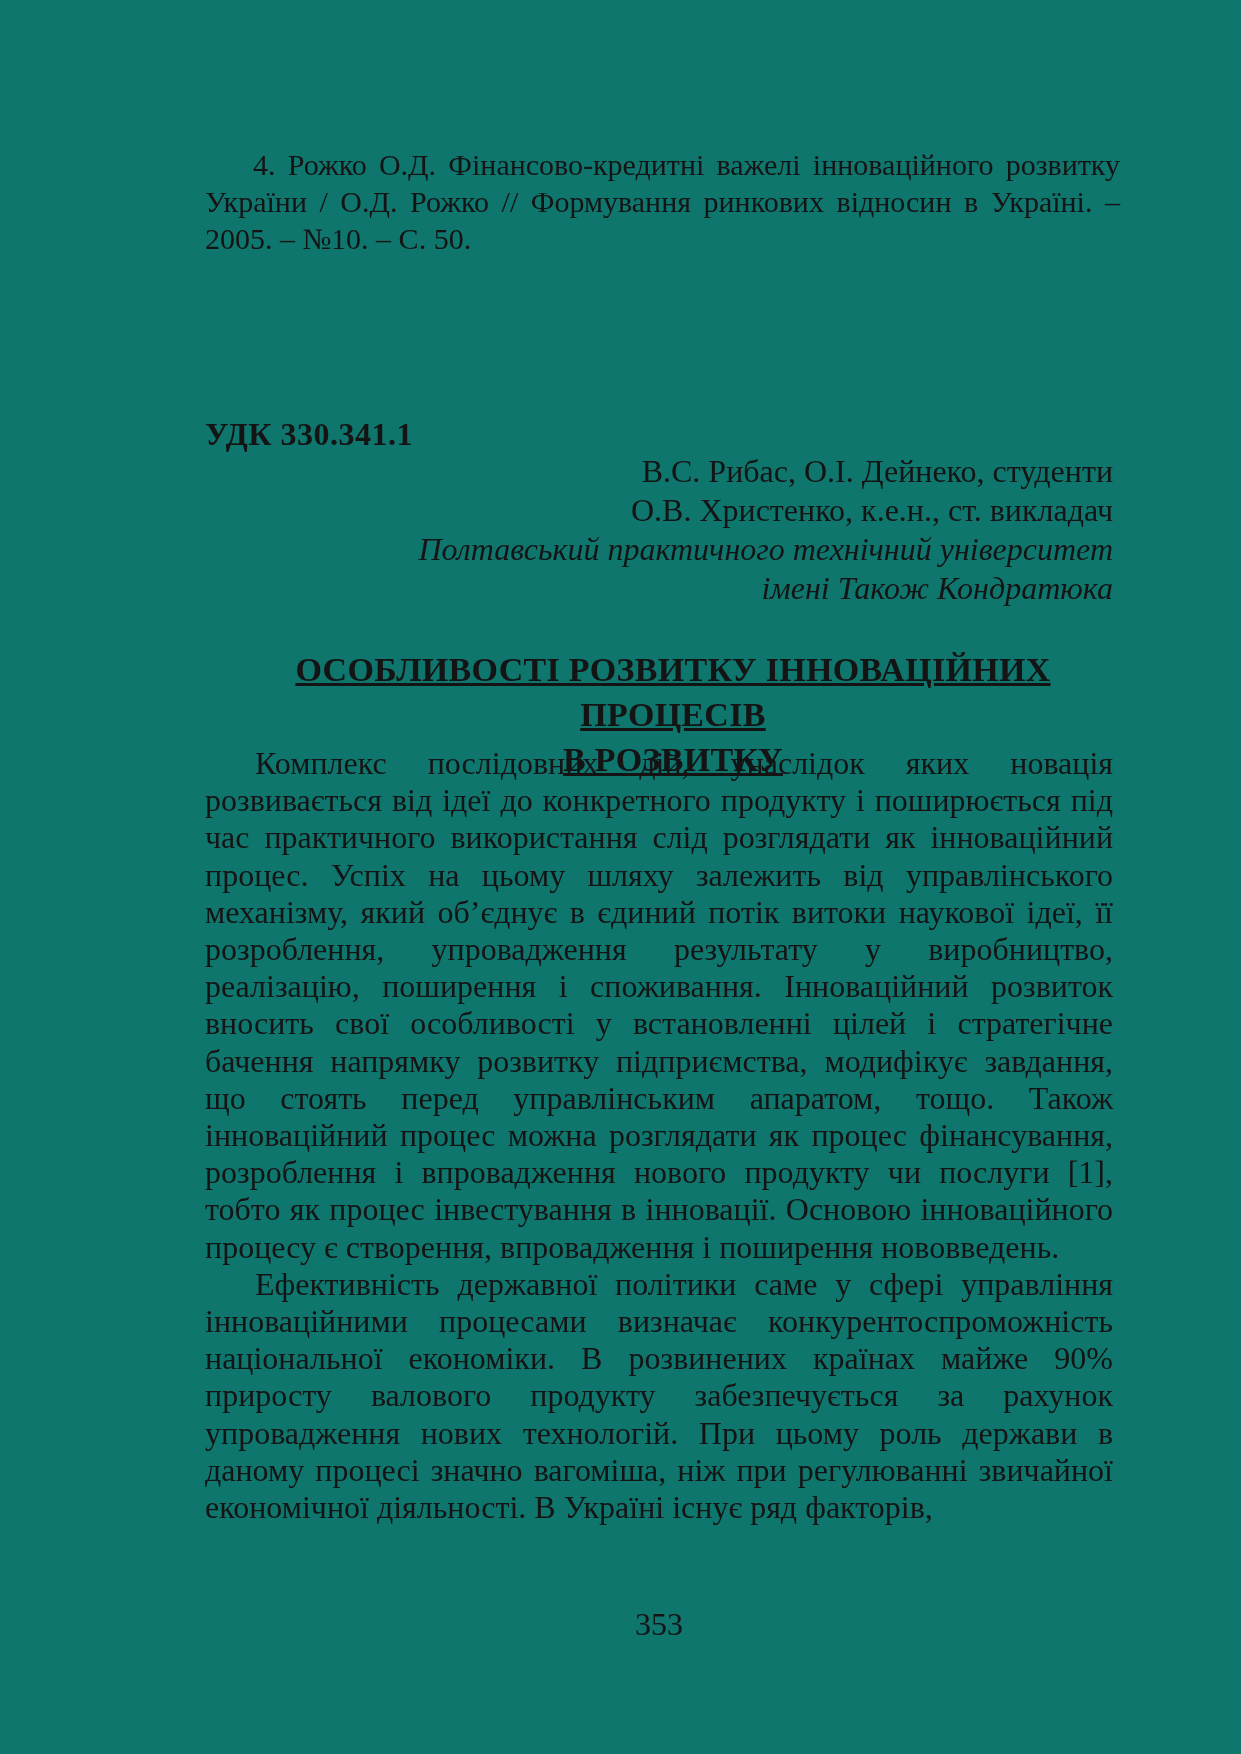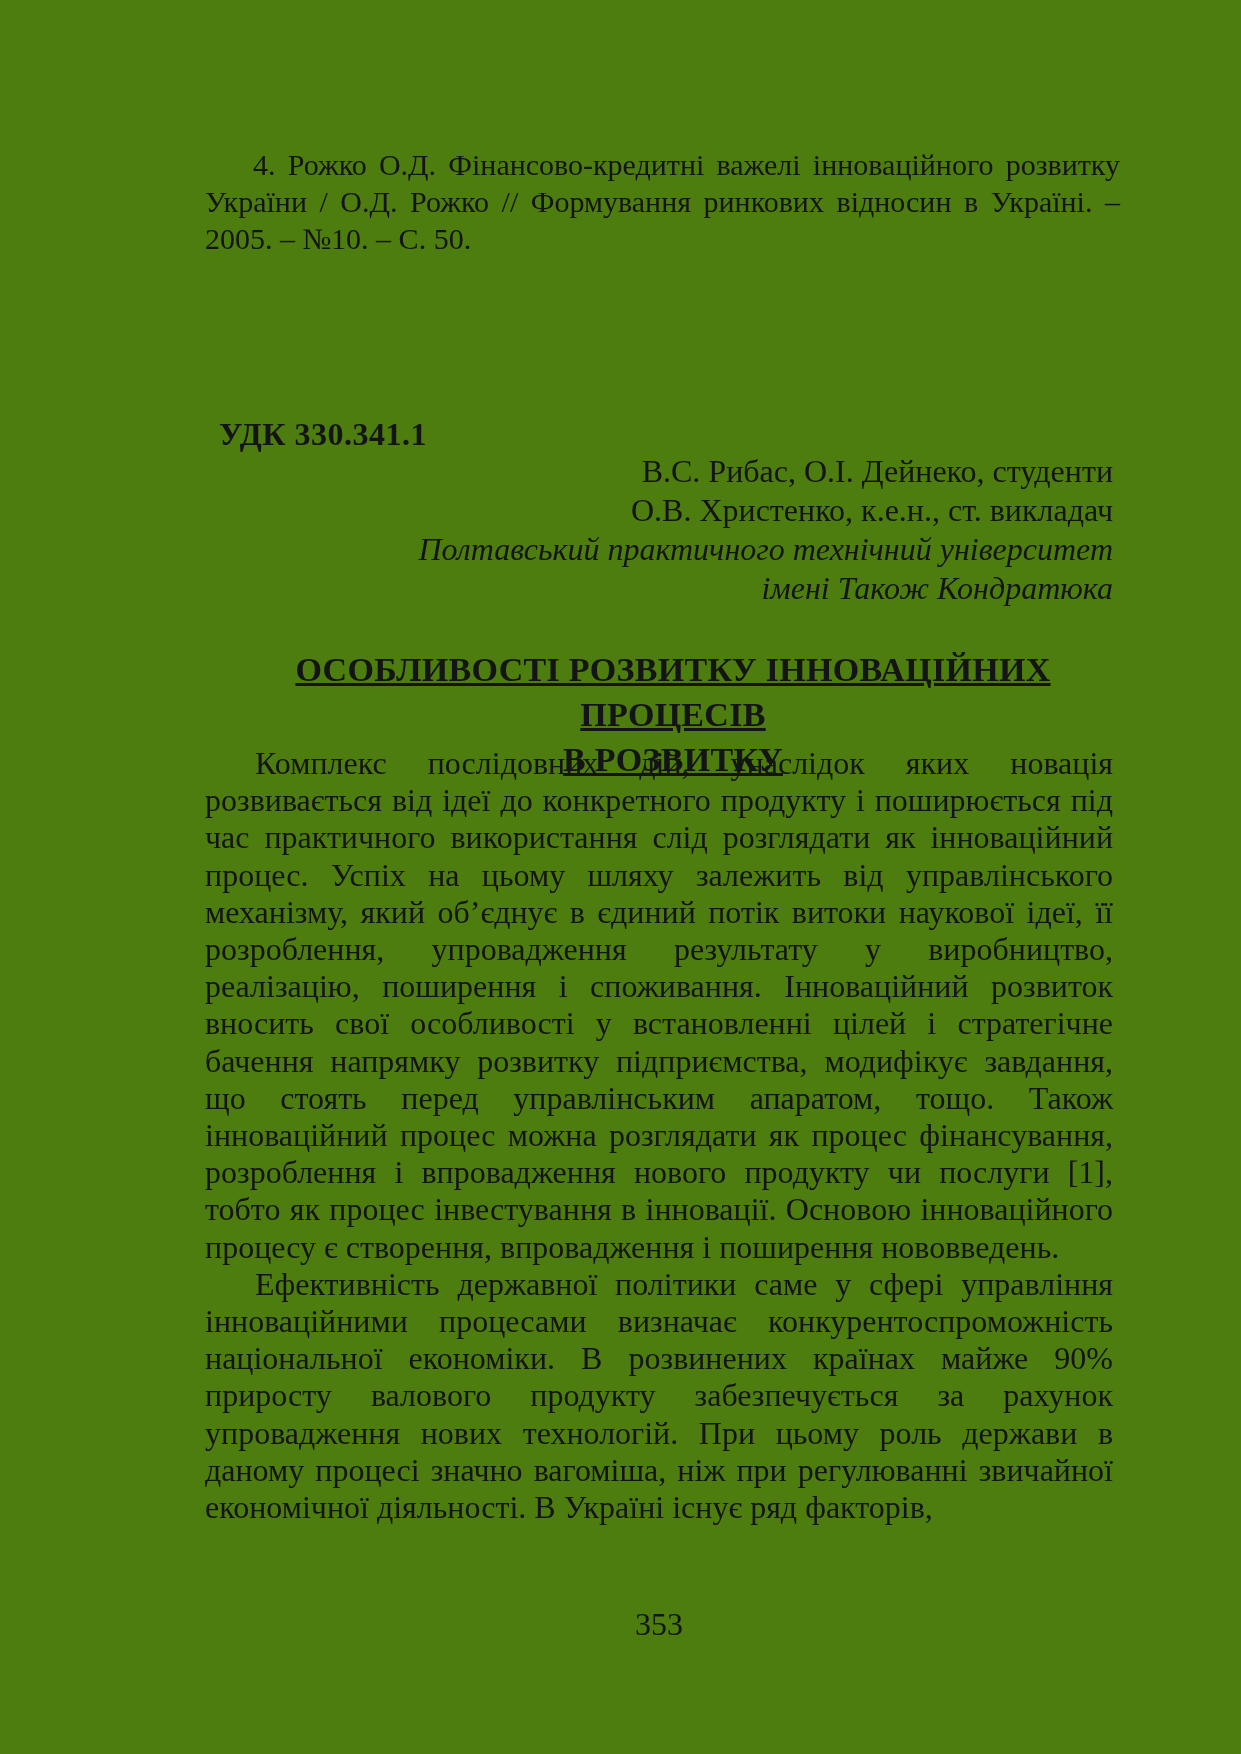--- a/index.html
+++ b/index.html
@@ -4,21 +4,21 @@
 <style>
   html, body {
     margin: 0;
     padding: 0;
     background: #ffffff;
   }
   .page {
     position: relative;
     width: 1241px;
     height: 1754px;
-    background: #4d7c0f;
+    background: #0f766e;
     color: #141414;
     font-family: "Liberation Serif", "DejaVu Serif", serif;
     overflow: hidden;
   }
   
   .reference-block {
     position: absolute;
     top: 146px;
     left: 205px;
     width: 915px;
@@ -27,21 +27,21 @@
     text-align: justify;
   }
   .reference-block p {
     margin: 0;
     text-indent: 48px;
   }
   
   .udc {
     position: absolute;
     top: 416px;
-    left: 219px;
+    left: 205px;
     font-size: 32px;
     font-weight: bold;
     letter-spacing: 0.5px;
   }
   .authors-block {
     position: absolute;
     top: 452px;
     left: 205px;
     width: 908px;
     text-align: right;

